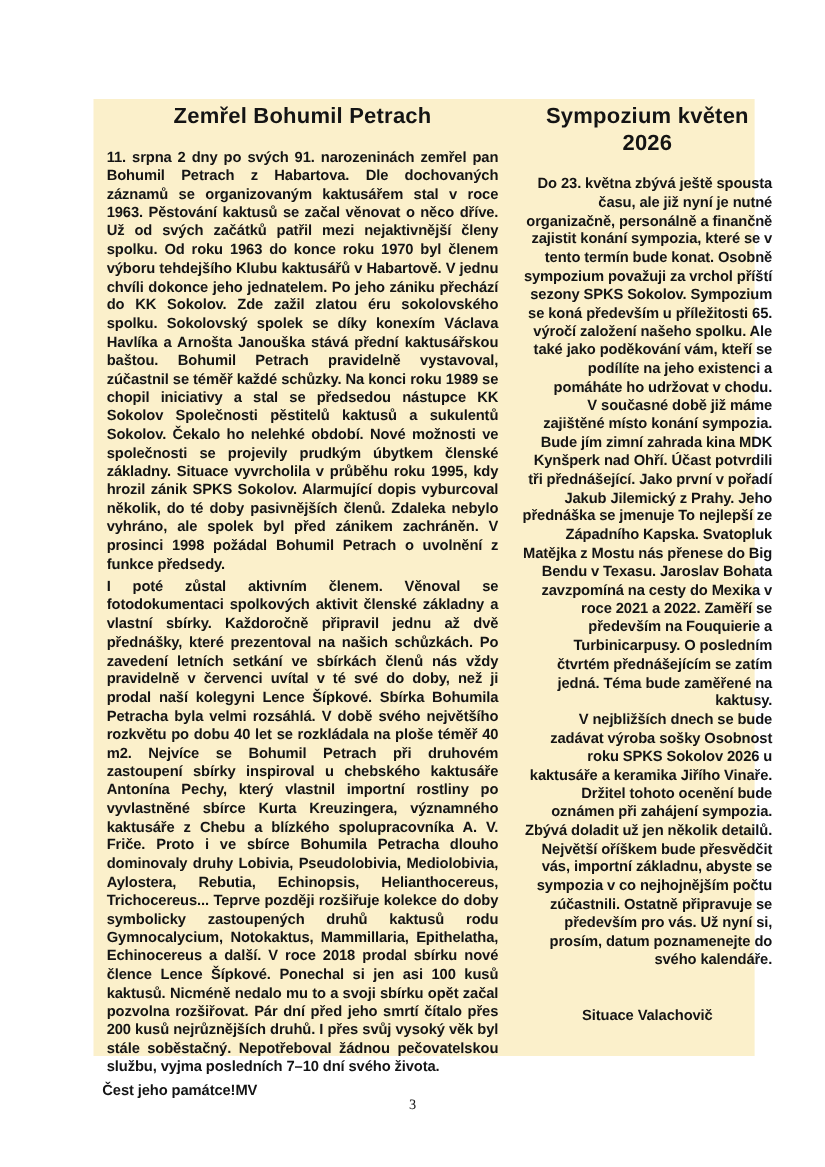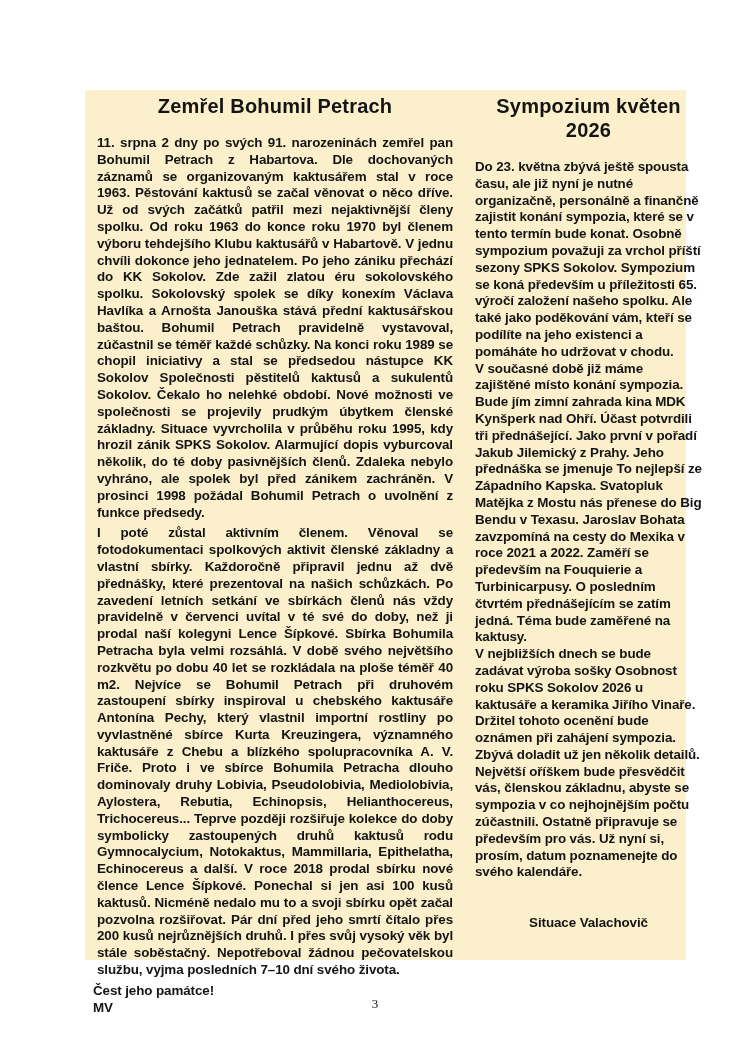--- a/index.html
+++ b/index.html
@@ -54,28 +54,27 @@
     line-height: 16.8px;
     letter-spacing: -0.1px;
   }
   .col-left .body-text p {
     margin: 4px;
     text-align: justify;
     text-justify: inter-word;
   }
   .col-right .body-text p {
     margin: 0;
-    text-align: left;
+    text-align: right;
   }
   .closing-line {
     display: flex;
     font-size: 13.4px;
     font-weight: bold;
     line-height: 16.8px;
-    flex-direction: column;
   }
   .signature {
     margin-top: 34px;
     font-size: 13.4px;
     font-weight: bold;
     line-height: 16.8px;
     text-align: center;
   }
   .page-number {
     position: absolute;
@@ -106,21 +105,21 @@
         </div>
       </div>
     </div>
 
     <div class="col col-right">
       <h1 class="article-title">Sympozium květen 2026</h1>
       <div class="body-text">
         <p>Do 23. května zbývá ještě spousta času, ale již nyní je nutné organizačně, personálně a finančně zajistit konání sympozia, které se v tento termín bude konat. Osobně sympozium považuji za vrchol příští sezony SPKS Sokolov. Sympozium se koná především u příležitosti 65. výročí založení našeho spolku. Ale také jako poděkování vám, kteří se podílíte na jeho existenci a pomáháte ho udržovat v chodu.</p>
         <p>V současné době již máme zajištěné místo konání sympozia. Bude jím zimní zahrada kina MDK Kynšperk nad Ohří. Účast potvrdili tři přednášející. Jako první v pořadí Jakub Jilemický z Prahy. Jeho přednáška se jmenuje To nejlepší ze Západního Kapska. Svatopluk Matějka z Mostu nás přenese do Big Bendu v Texasu. Jaroslav Bohata zavzpomíná na cesty do Mexika v roce 2021 a 2022. Zaměří se především na Fouquierie a Turbinicarpusy. O posledním čtvrtém přednášejícím se zatím jedná. Téma bude zaměřené na kaktusy.</p>
         <p>V nejbližších dnech se bude zadávat výroba sošky Osobnost roku SPKS Sokolov 2026 u kaktusáře a keramika Jiřího Vinaře. Držitel tohoto ocenění bude oznámen při zahájení sympozia. Zbývá doladit už jen několik detailů.</p>
-        <p>Největší oříškem bude přesvědčit vás, členskou základnu, abyste se sympozia v co nejhojnějším počtu zúčastnili. Ostatně připravuje se především pro vás. Už nyní si, prosím, datum poznamenejte do svého kalendáře.</p>
+        <p>Největší oříškem bude přesvědčit vás, importní základnu, abyste se sympozia v co nejhojnějším počtu zúčastnili. Ostatně připravuje se především pro vás. Už nyní si, prosím, datum poznamenejte do svého kalendáře.</p>
         <div class="signature">Situace Valachovič</div>
       </div>
     </div>
 
   </div>
 
   <div class="page-number">3</div>
 
 </div>
 

